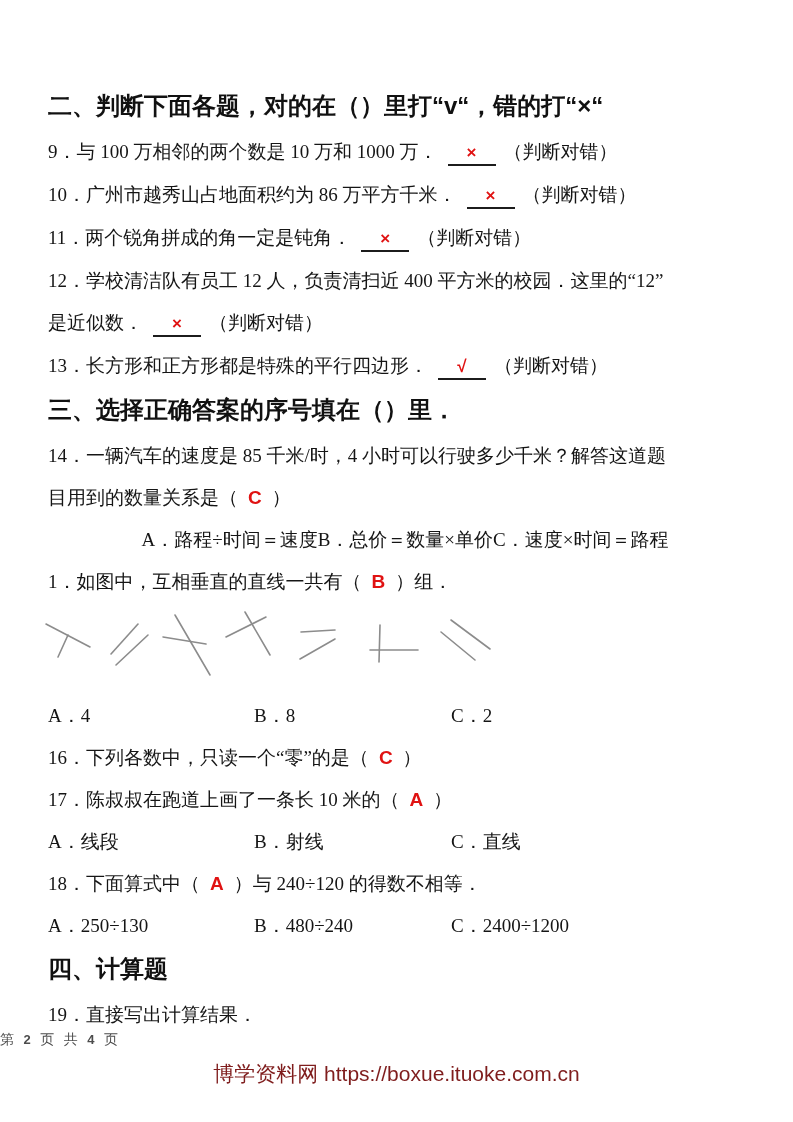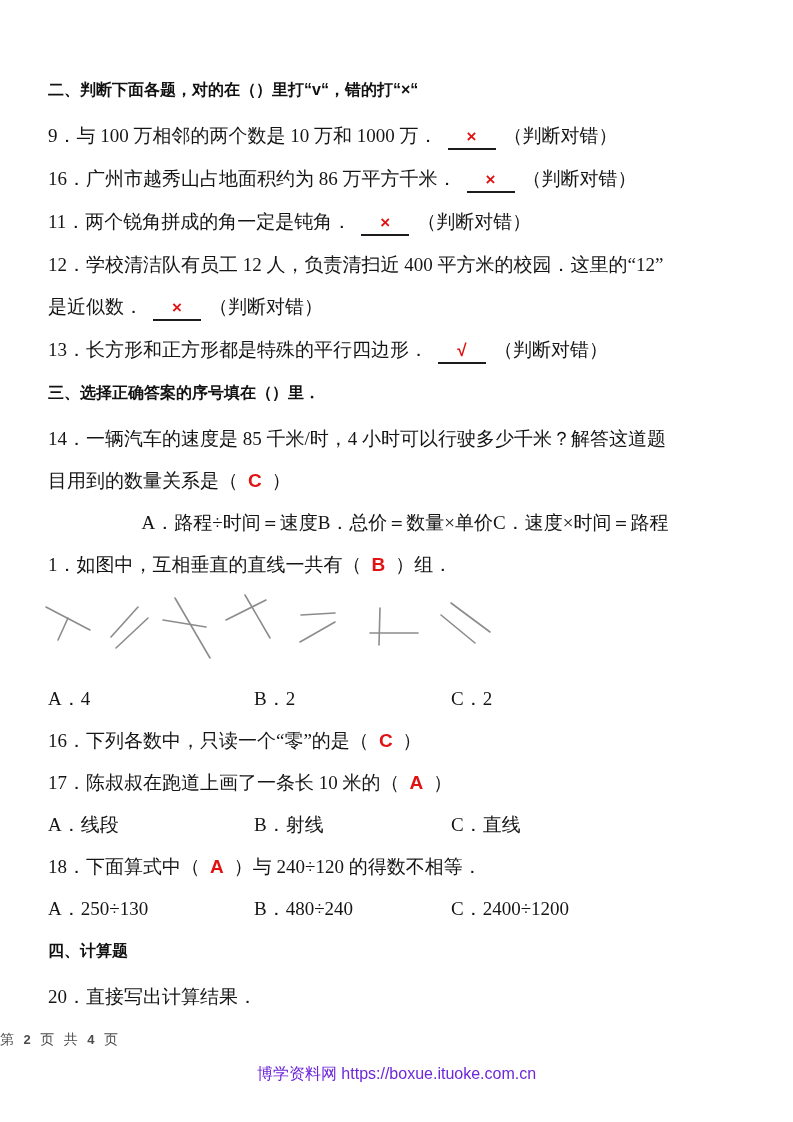--- a/index.html
+++ b/index.html
@@ -4,21 +4,21 @@
 <style>
   html,body{margin:0;padding:0;background:#ffffff;}
   body{
     width:793px;height:1122px;position:relative;overflow:hidden;
     font-family:"Liberation Serif","DejaVu Serif",serif;
     color:#151515;font-size:19px;line-height:27px;
   }
   .page{box-sizing:border-box;width:793px;height:1122px;padding:76px 28px 0 48px;position:relative;}
   .sec-heading{
     font-family:"Liberation Sans","DejaVu Sans",sans-serif;
-    font-weight:700;font-size:16px;line-height:27px;margin:0 0 19px 0;color:#111;
+    font-weight:700;font-size:24px;line-height:27px;margin:16px 0 19px 0;color:#111;
   }
   .row{margin:0 0 15px 0;}
   
   .blank{
     display:inline-block;min-width:48px;text-align:center;
     border-bottom:2px solid #1c1c1c;line-height:20px;height:22px;
     margin:0 8px 0 10px;vertical-align:baseline;
   }
   .mark{
     color:#e01212;font-weight:700;font-size:17px;
@@ -36,34 +36,34 @@
   .opts-wide{display:flex;justify-content:center;width:714px;font-family:Liberation Serif, serif;}
   .figure-wrap{margin:2px 0 10px -6px;height:82px;}
   .pageinfo{
     position:absolute;top:1031px;left:0;right:0;
     font-size:14px;line-height:18px;color:#4c4c4c;letter-spacing:3px;
     font-family:"Liberation Serif","DejaVu Serif",serif;
   }
   .pageinfo b{font-family:"Liberation Sans","DejaVu Sans",sans-serif;font-size:13px;}
   .site{
     position:absolute;top:1060px;left:0;right:0;text-align:center;
-    font-size:16px;line-height:28px;color:#6d28d9;
+    font-size:21px;line-height:28px;color:#7f1d1d;
     font-family:"Liberation Sans","DejaVu Sans",sans-serif;
   }
 </style>
 </head>
 <body>
 
 <div class="page">
 
   <div class="sec-heading">二、判断下面各题，对的在（）里打“v“，错的打“×“</div>
 
   <div class="row"><span>9．与 100 万相邻的两个数是 10 万和 1000 万．</span><span class="blank"><span class="mark">×</span></span><span>（判断对错）</span></div>
 
-  <div class="row"><span>16．广州市越秀山占地面积约为 86 万平方千米．</span><span class="blank"><span class="mark">×</span></span><span>（判断对错）</span></div>
+  <div class="row"><span>10．广州市越秀山占地面积约为 86 万平方千米．</span><span class="blank"><span class="mark">×</span></span><span>（判断对错）</span></div>
 
   <div class="row"><span>11．两个锐角拼成的角一定是钝角．</span><span class="blank"><span class="mark">×</span></span><span>（判断对错）</span></div>
 
   <div class="row"><span>12．学校清洁队有员工 12 人，负责清扫近 400 平方米的校园．这里的“12”</span></div>
   <div class="row"><span>是近似数．</span><span class="blank"><span class="mark">×</span></span><span>（判断对错）</span></div>
 
   <div class="row"><span>13．长方形和正方形都是特殊的平行四边形．</span><span class="blank"><span class="mark">√</span></span><span>（判断对错）</span></div>
 
   <div class="sec-heading">三、选择正确答案的序号填在（）里．</div>
 
@@ -90,38 +90,38 @@
         <line x1="259" y1="22" x2="293" y2="20" stroke="#8c8c8c" stroke-width="1.6" stroke-linecap="round"></line>
         <line x1="258" y1="49" x2="293" y2="29" stroke="#8c8c8c" stroke-width="1.6" stroke-linecap="round"></line>
         <line x1="338" y1="15" x2="337" y2="52" stroke="#8c8c8c" stroke-width="1.6" stroke-linecap="round"></line>
         <line x1="328" y1="40" x2="376" y2="40" stroke="#8c8c8c" stroke-width="1.6" stroke-linecap="round"></line>
         <line x1="409" y1="10" x2="448" y2="39" stroke="#8c8c8c" stroke-width="1.6" stroke-linecap="round"></line>
         <line x1="399" y1="22" x2="433" y2="50" stroke="#8c8c8c" stroke-width="1.6" stroke-linecap="round"></line>
       </svg>
   </div>
 
   <div class="row opts">
-    <span class="opt1">A．4</span><span class="opt2">B．2</span><span class="opt3">C．2</span>
+    <span class="opt1">A．4</span><span class="opt2">B．8</span><span class="opt3">C．2</span>
   </div>
 
   <div class="row"><span>16．下列各数中，只读一个“零”的是（</span><span class="ans">C</span><span>）</span></div>
 
   <div class="row"><span>17．陈叔叔在跑道上画了一条长 10 米的（</span><span class="ans">A</span><span>）</span></div>
   <div class="row opts">
     <span class="opt1">A．线段</span><span class="opt2">B．射线</span><span class="opt3">C．直线</span>
   </div>
 
   <div class="row"><span>18．下面算式中（</span><span class="ans">A</span><span>）与 240÷120 的得数不相等．</span></div>
   <div class="row opts">
     <span class="opt1">A．250÷130</span><span class="opt2">B．480÷240</span><span class="opt3">C．2400÷1200</span>
   </div>
 
   <div class="sec-heading">四、计算题</div>
 
-  <div class="row"><span>20．直接写出计算结果．</span></div>
+  <div class="row"><span>19．直接写出计算结果．</span></div>
 
   <div class="pageinfo">
     <span>第</span>
     <b>2</b>
     <span>页 共</span>
     <b>4</b>
     <span>页</span>
   </div>
 
   <div class="site">博学资料网 https://boxue.ituoke.com.cn</div>

